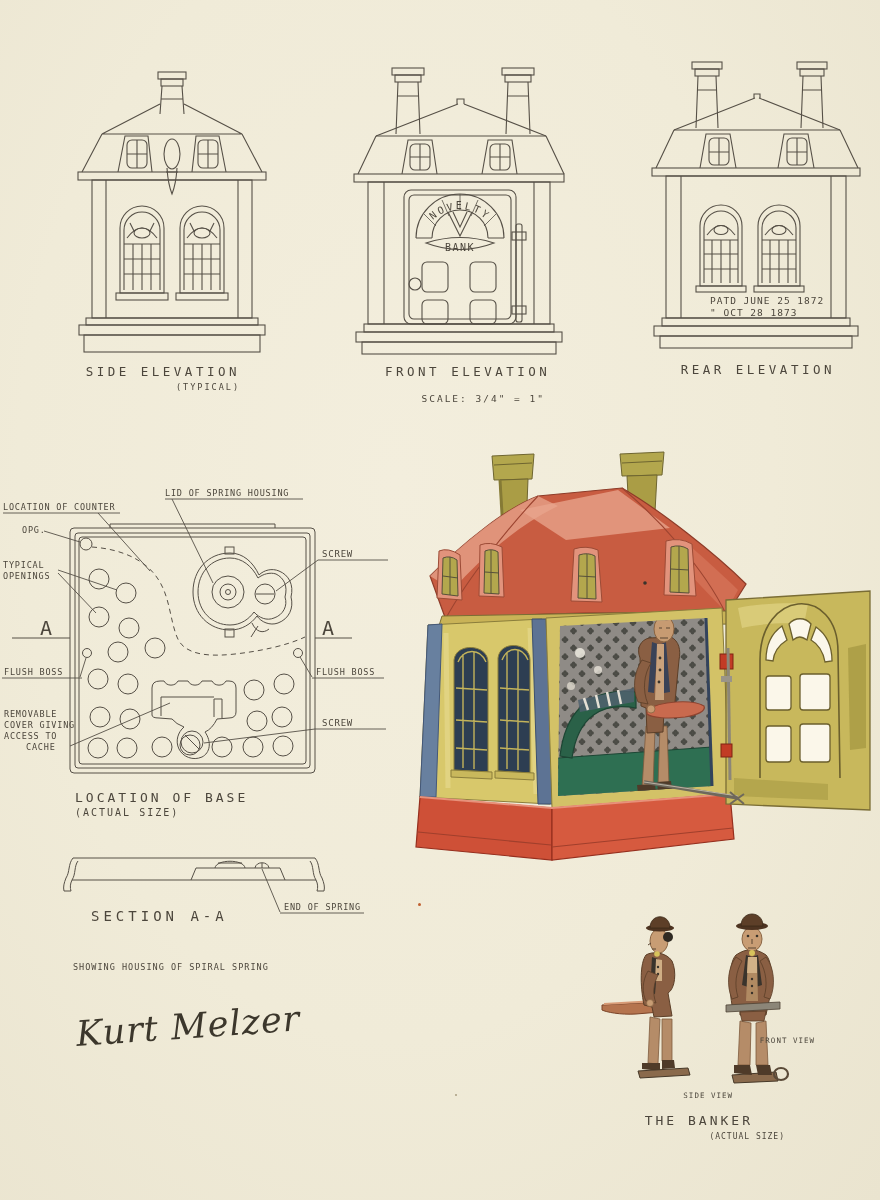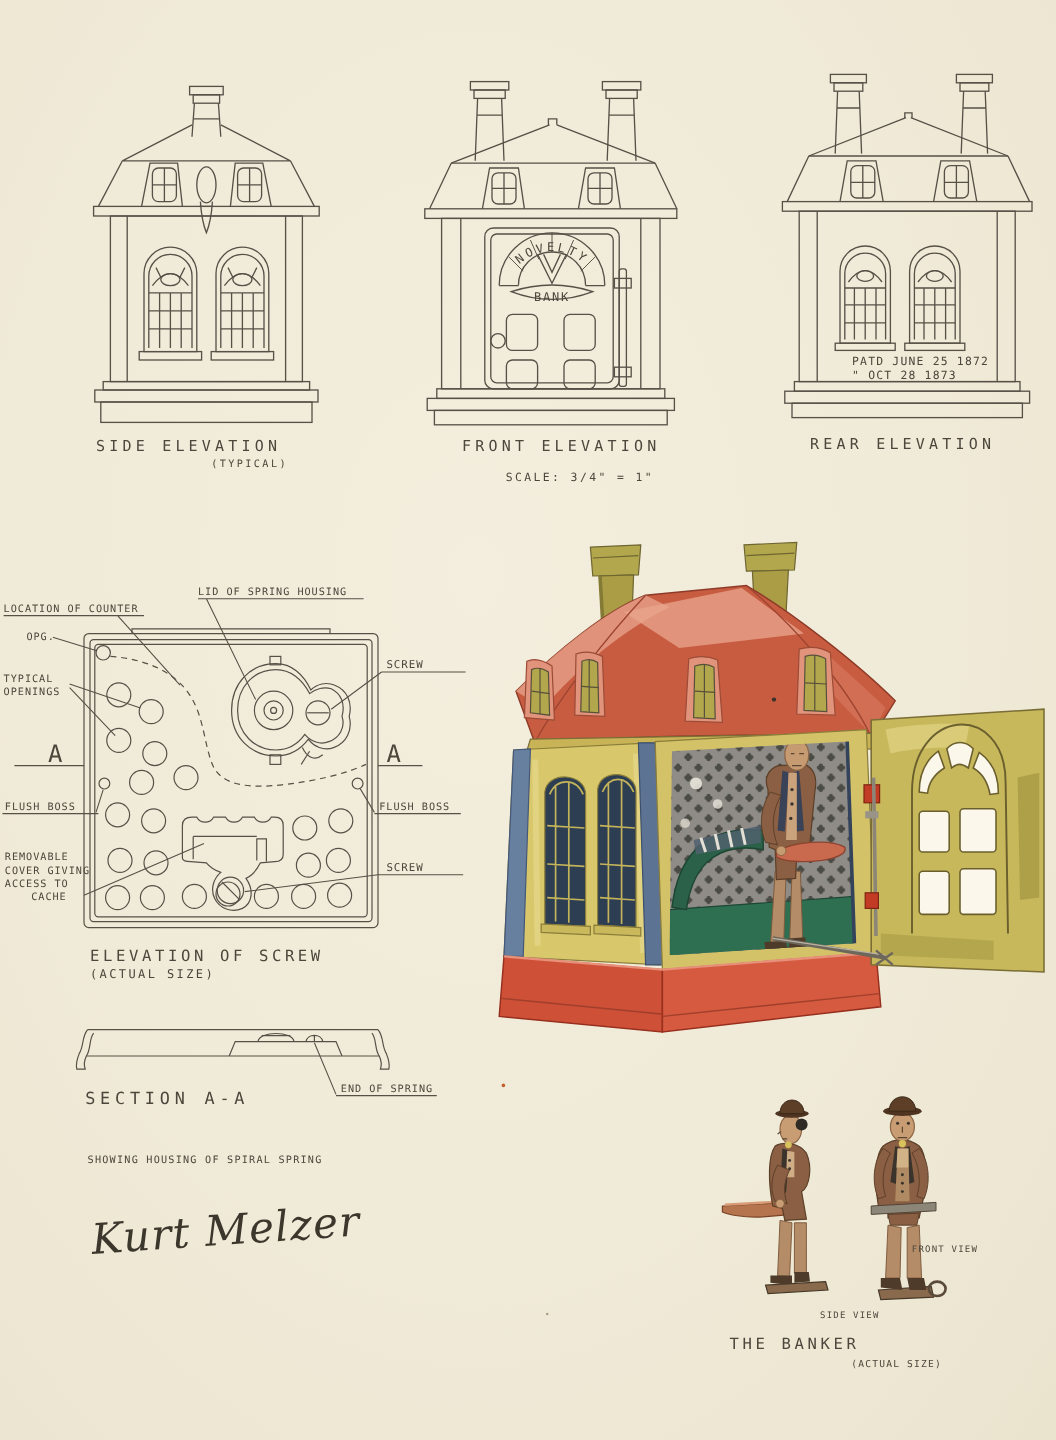--- a/index.html
+++ b/index.html
@@ -1,21 +1,21 @@
 <!DOCTYPE html>
 <html><head>
 <meta charset="utf-8">
 <style>
   html,body{margin:0;padding:0;background:#d8d2c0;}
   .page{position:relative;width:880px;height:1200px;margin:0 auto;overflow:hidden;
         background:radial-gradient(ellipse at 45% 40%, #f3eedd 0%, #f0ebd8 55%, #eae4cf 100%);
         font-family:"DejaVu Sans Mono", monospace;}
   .abs{position:absolute;}
   .cap{position:absolute;color:#4c463c;white-space:nowrap;}
-  .cap-main{font-size:12.5px;letter-spacing:3.5px;text-align:left;}
+  .cap-main{font-size:12.5px;letter-spacing:3.5px;text-align:right;}
   .cap-sub{font-size:8.5px;letter-spacing:2px;text-align:right;}
   .cap-left{text-align:left;}
   svg{position:absolute;overflow:visible;}
   svg text{font-family:"DejaVu Sans Mono", monospace;fill:#4c463c;}
   .signature{position:absolute;left:76px;top:1006px;width:230px;
              font-family:"DejaVu Serif", serif;font-style:italic;font-size:35px;
              color:#3c372c;transform:rotate(-4deg);letter-spacing:1px;}
   .speck{position:absolute;border-radius:50%;}
 </style>
 </head>
@@ -277,38 +277,38 @@
       <text x="4" y="232">REMOVABLE</text>
       <text x="4" y="243">COVER GIVING</text>
       <text x="4" y="254">ACCESS TO</text>
       <text x="26" y="265">CACHE</text>
       <text x="322" y="241" font-size="9">SCREW</text>
       <text x="40" y="150" font-size="20">A</text>
       <text x="322" y="150" font-size="20">A</text>
     </g>
   </svg>
 
-  <div class="cap cap-main cap-left" style="left:75px;top:790px;font-size:13px;letter-spacing:3px">ELEVATION OF SCREW</div>
+  <div class="cap cap-main cap-left" style="left:75px;top:790px;font-size:13px;letter-spacing:3px">LOCATION OF BASE</div>
   <div class="cap cap-sub cap-left" style="left:75px;top:807px;font-size:10px">(ACTUAL SIZE)</div>
 
   <svg class="abs" style="left:48px;top:848px" width="320" height="100" viewBox="0 0 320 100" fill="none" stroke="#565047" stroke-width="1">
     <g>
       <path d="M25,10 L267,10"></path>
       <path d="M25,10 C20,16 22,24 18,30 C16,35 15,39 16,43 L23,43 C22,40 22,36 24,32 C28,26 26,18 30,13"></path>
       <path d="M267,10 C272,16 270,24 274,30 C276,35 277,39 276,43 L269,43 C270,40 270,36 268,32 C264,26 266,18 262,13"></path>
       <path d="M24,32 L268,32"></path>
       <path d="M143,32 L148,20 L232,20 L237,32"></path>
       <path d="M167,20 C168,11 196,11 197,20 M170,15 L194,15"></path>
       <path d="M207,20 C208,13 220,13 221,20 M214,20 L214,15"></path>
     </g>
     <path d="M232,65 L316,65 M232,64 L214,21" stroke-width="0.9"></path>
     <text x="236" y="62" font-size="8.5" letter-spacing="0.8" stroke="none">END OF SPRING</text>
   </svg>
 
-  <div class="cap cap-main cap-left" style="left:71px;top:908px;font-size:14px;letter-spacing:4px">SECTION A-A</div>
+  <div class="cap cap-main cap-left" style="left:91px;top:908px;font-size:14px;letter-spacing:4px">SECTION A-A</div>
   <div class="cap cap-sub cap-left" style="left:73px;top:962px;font-size:8.5px;letter-spacing:1px">SHOWING HOUSING OF SPIRAL SPRING</div>
 
   <svg class="abs" style="left:408px;top:448px" width="470" height="425" viewBox="0 0 470 425">
     <defs>
       <pattern id="wallpat" width="17" height="17" patternUnits="userSpaceOnUse">
         <g fill="#4b4b45">
           <circle cx="4" cy="3" r="1.7"></circle>
             <circle cx="4" cy="6.4" r="1.7"></circle>
             <circle cx="2.3" cy="4.7" r="1.7"></circle>
             <circle cx="5.7" cy="4.7" r="1.7"></circle>

